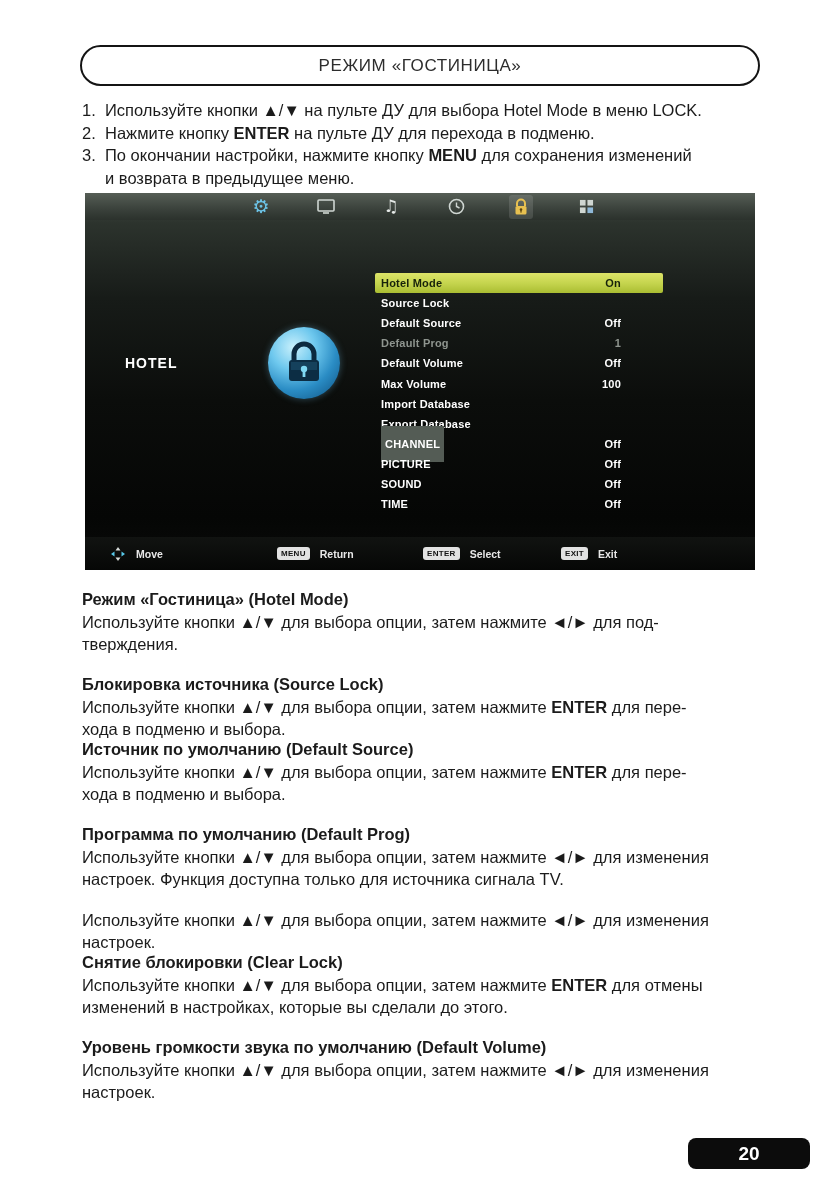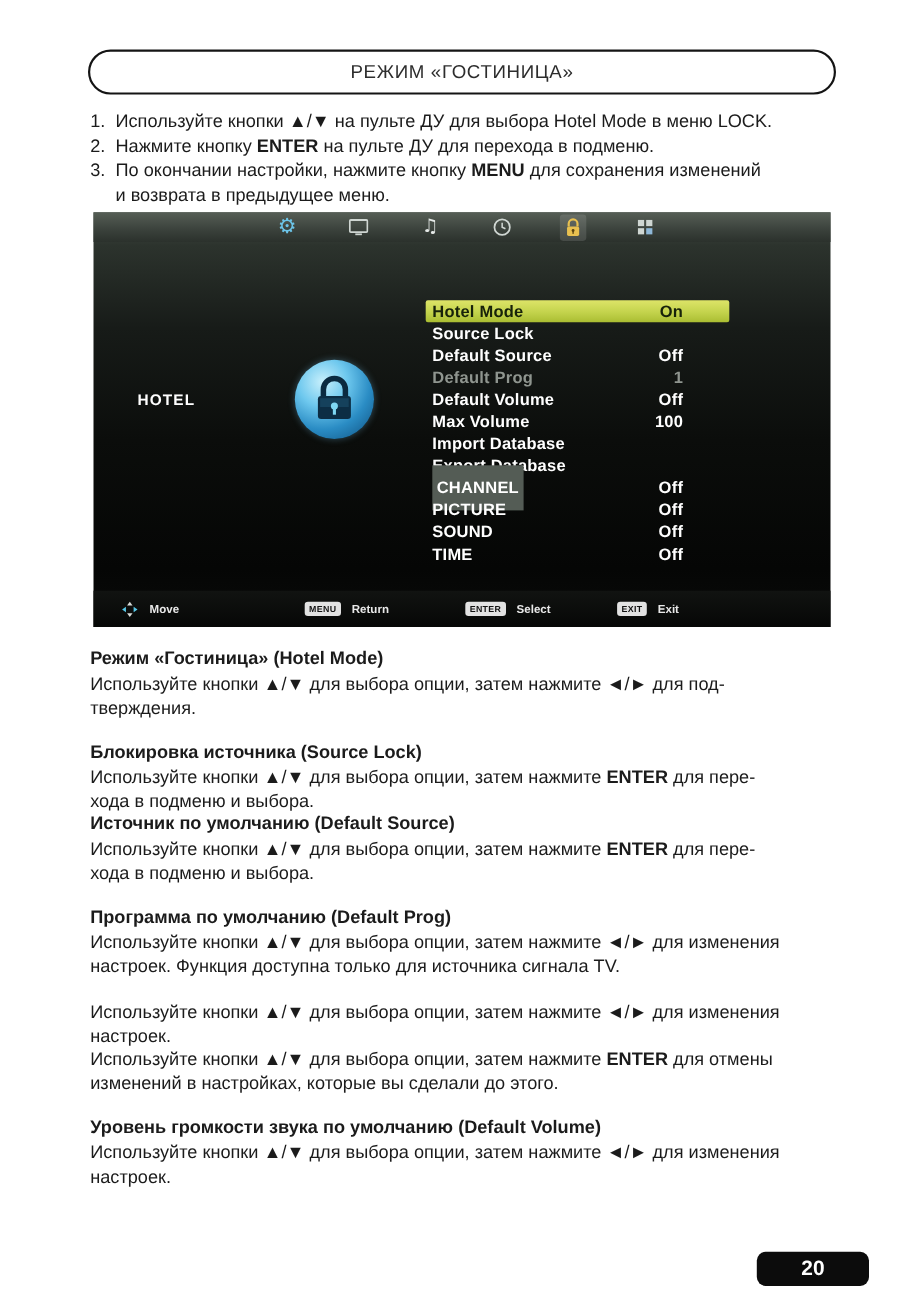--- a/index.html
+++ b/index.html
@@ -21,39 +21,39 @@
   .iconbar{position:absolute;left:0;top:0;width:100%;height:27px;display:flex;align-items:center;padding-left:164px;gap:41px;background:linear-gradient(180deg,#565e56 0%,#3a413b 60%,#2b312c 100%);}
   .icell{width:24px;height:24px;display:flex;align-items:center;justify-content:center;}
   .icell.active{background:rgba(255,255,255,.12);border-radius:3px;}
   .gear{color:#6cc4e8;font-size:19px;line-height:1;font-family:"DejaVu Sans",sans-serif;}
   .note{color:#e6eae8;font-size:17px;line-height:1;font-family:"DejaVu Sans",sans-serif;}
 
   .hotel-label{position:absolute;left:40px;top:162px;width:104px;color:#fff;font-weight:bold;font-size:14px;letter-spacing:1px;}
   .lock-badge{position:absolute;left:183px;top:134px;width:72px;height:72px;border-radius:50%;background:radial-gradient(circle at 35% 28%,#c8f0fc 0%,#6ec8ee 32%,#2a8cc4 62%,#0d4d7c 100%);display:flex;align-items:center;justify-content:center;box-shadow:0 0 7px rgba(120,200,240,.35);}
 
   .menu{position:absolute;left:290px;top:80px;width:288px;}
-  .mrow{height:20.1px;display:flex;align-items:center;padding:0 6px;color:#fff;font-size:15px;font-weight:bold;letter-spacing:.2px;margin-left:12px;}
+  .mrow{height:20.1px;display:flex;align-items:center;padding:0 6px;color:#fff;font-size:11px;font-weight:bold;letter-spacing:.2px;}
   .mrow .mv{margin-left:auto;margin-right:36px;}
   .mrow.hl{background:linear-gradient(180deg,#dde468 0%,#c3d34c 55%,#aabd32 100%);color:#17220a;border-radius:2px;}
   .mrow.dim{color:#8f958f;}
   .mrow.boxed .ml{background:#545c55;padding:12px 4px;}
 
   .hints{position:absolute;left:0;top:344px;width:100%;height:33px;background:linear-gradient(180deg,#111311 0%,#060706 100%);}
   .hint{position:absolute;top:0;height:33px;display:flex;align-items:center;gap:10px;color:#e8e8e8;font-size:10.5px;font-weight:bold;}
   .key{background:#e2e2e2;color:#111;border-radius:3px;font-size:8px;font-weight:bold;padding:2px 4px;letter-spacing:.3px;}
 
   
   .sections{position:absolute;left:82px;top:584px;width:680px;}
   .sec{margin-top:20px;}
   .sec.first{margin-top:6px;}
   .sec.tight{margin-top:0;}
   .sec h3{font-size:16.5px;font-weight:bold;margin-bottom:3px;}
   .sec p{font-size:16.5px;line-height:21.5px;white-space:pre-wrap;}
 
-  .pagenum{position:absolute;left:688px;top:1138px;width:102px;height:31px;background:#0c0c0c;border-radius:8px;color:#fff;display:flex;align-items:center;justify-content:center;font-size:19px;font-weight:bold;}
+  .pagenum{position:absolute;left:688px;top:1138px;width:122px;height:31px;background:#0c0c0c;border-radius:8px;color:#fff;display:flex;align-items:center;justify-content:center;font-size:19px;font-weight:bold;}
 </style>
 </head>
 <body>
 
 <div class="page">
 
   <div class="title-box">
     <span>РЕЖИМ «ГОСТИНИЦА»</span>
   </div>
 
@@ -211,20 +211,21 @@
     <div class="sec">
       <h3>Программа по умолчанию (Default Prog)</h3>
       <p><span>Используйте кнопки ▲/▼ для выбора опции, затем нажмите ◄/► для изменения
 настроек. Функция доступна только для источника сигнала TV.</span><b></b><span></span></p>
     </div>
     <div class="sec">
       <p><span>Используйте кнопки ▲/▼ для выбора опции, затем нажмите ◄/► для изменения
 настроек.</span><b></b><span></span></p>
     </div>
     <div class="sec tight">
+      <h3>Снятие блокировки (Clear Lock)</h3>
       <p><span>Используйте кнопки ▲/▼ для выбора опции, затем нажмите </span><b>ENTER</b><span> для отмены
 изменений в настройках, которые вы сделали до этого.</span></p>
     </div>
     <div class="sec">
       <h3>Уровень громкости звука по умолчанию (Default Volume)</h3>
       <p><span>Используйте кнопки ▲/▼ для выбора опции, затем нажмите ◄/► для изменения
 настроек.</span><b></b><span></span></p>
     </div>
   </div>
 

